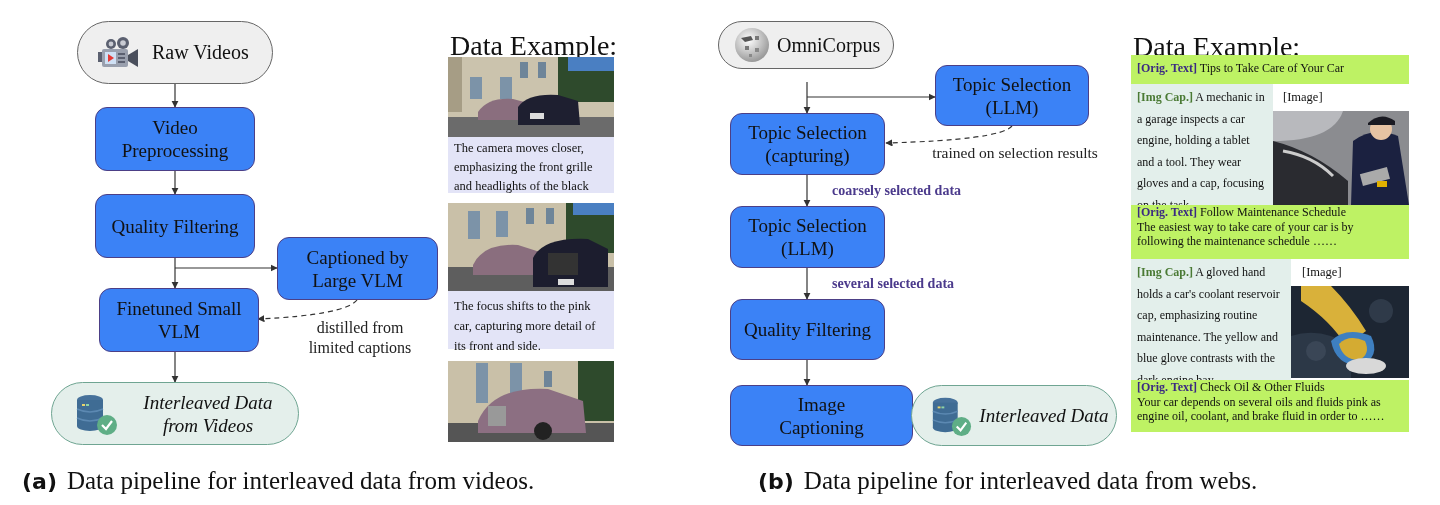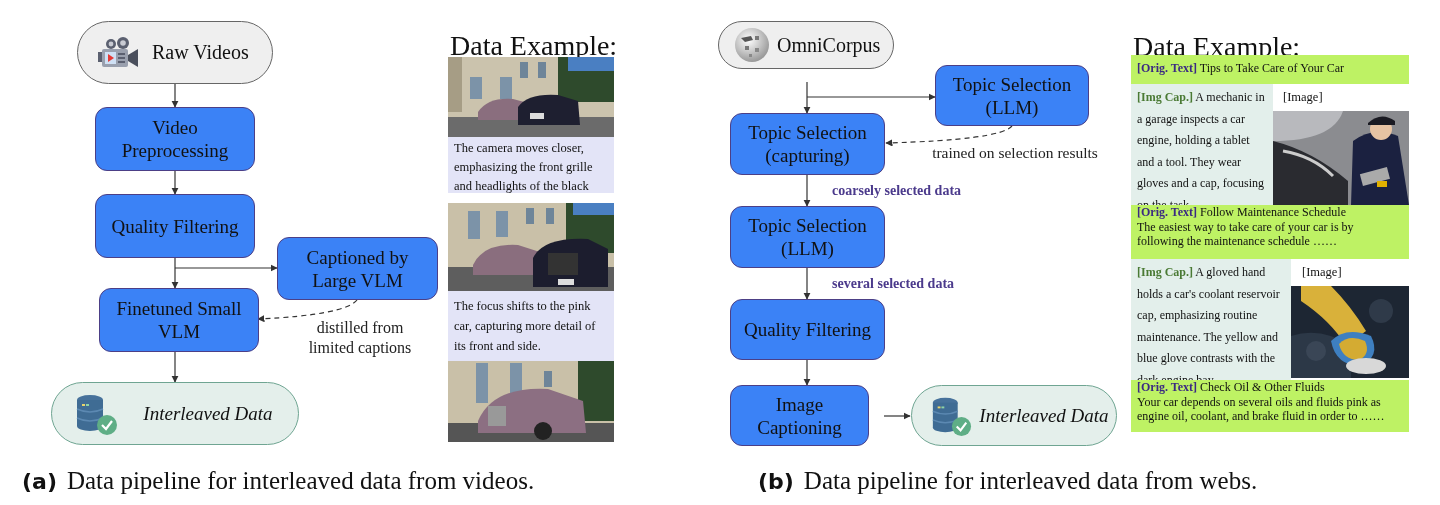--- a/index.html
+++ b/index.html
@@ -118,20 +118,21 @@
       <path d="M3,17 Q16,23 29,17" stroke="#5c89b2" stroke-width="1.5" fill="none"></path>
       <path d="M3,26 Q16,32 29,26" stroke="#5c89b2" stroke-width="1.5" fill="none"></path>
       <rect x="8" y="12" width="3" height="2" fill="#e8d46a"></rect>
         <rect x="12" y="12" width="3" height="2" fill="#8fd3a5"></rect>
       <circle cx="33" cy="33" r="10" fill="#5fae86"></circle>
       <path d="M28,33 L32,37 L38,29" stroke="#fff" stroke-width="2.2" fill="none"></path>
     </svg>
   </span>
   <div class="txt">
     <div>Interleaved Data</div>
+    <div>from Videos</div>
   </div>
 </div>
 
 <div class="ex-title" style="left:450px; top:30px;">Data Example:</div>
 
 <div class="photo" style="left:448px; top:57px; width:166px; height:80px;">
   <svg width="166" height="80" viewBox="0 0 166 80">
     <rect width="166" height="80" fill="#cbc3ad"></rect>
     <rect x="110" y="0" width="56" height="45" fill="#2e4a2c"></rect>
     <rect x="120" y="0" width="46" height="14" fill="#4a7fc2"></rect>
@@ -157,21 +158,21 @@
       <rect x="48" y="8" width="12" height="26" fill="#7c93a8"></rect>
       <rect x="78" y="5" width="8" height="16" fill="#6e8599"></rect>
       <rect x="98" y="5" width="8" height="16" fill="#6e8599"></rect>
     <rect x="0" y="64" width="166" height="24" fill="#5e5e5e"></rect>
     <path d="M25,62 Q35,40 70,42 L95,50 L96,72 L25,72 z" fill="#8a6e7e"></path>
     <path d="M85,55 Q95,34 140,36 L160,46 L160,84 L85,84 z" fill="#1c1d2e"></path>
     <rect x="100" y="50" width="30" height="22" fill="#333"></rect>
       <rect x="110" y="76" width="16" height="6" fill="#ddd"></rect>
   </svg>
 </div>
-<div class="cap-box" style="left:448px; top:291px; width:166px; height:70px; padding-top:5px; line-height:20px;">The focus shifts to the pink car, capturing more detail of its front and side.</div>
+<div class="cap-box" style="left:448px; top:291px; width:166px; height:58px; padding-top:5px; line-height:20px;">The focus shifts to the pink car, capturing more detail of its front and side.</div>
 
 <div class="photo" style="left:448px; top:361px; width:166px; height:81px;">
   <svg width="166" height="81" viewBox="0 0 166 81">
     <rect width="166" height="81" fill="#c9c0a8"></rect>
     <rect x="130" y="0" width="36" height="60" fill="#2e4a2c"></rect>
     <rect x="28" y="2" width="12" height="40" fill="#7c93a8"></rect>
       <rect x="62" y="2" width="12" height="30" fill="#7c93a8"></rect>
       <rect x="96" y="10" width="8" height="16" fill="#6e8599"></rect>
     <rect x="0" y="62" width="166" height="19" fill="#555"></rect>
     <path d="M30,60 Q45,25 100,28 L135,40 L138,72 L30,72 z" fill="#8c6f82"></path>
@@ -228,21 +229,21 @@
       <div>(LLM)</div>
     </div>
 </div>
 
 <div class="flow-label" style="left:832px; top:276px;">several selected data</div>
 
 <div class="node" style="left:730px; top:299px; width:155px; height:61px;">
   <div>Quality Filtering</div>
 </div>
 
-<div class="node" style="left:730px; top:385px; width:139px; height:61px;">
+<div class="node" style="left:730px; top:385px; width:183px; height:61px;">
   <div>
       <div>Image</div>
       <div>Captioning</div>
     </div>
 </div>
 
 <div class="pill-out" style="left:911px; top:385px; width:206px; height:61px; padding-left:18px;">
   <span style="width:42px; height:42px; display:inline-block;">
     <svg width="42" height="42" viewBox="0 0 44 44">
       <ellipse cx="16" cy="8" rx="13" ry="5" fill="#47729b"></ellipse>

